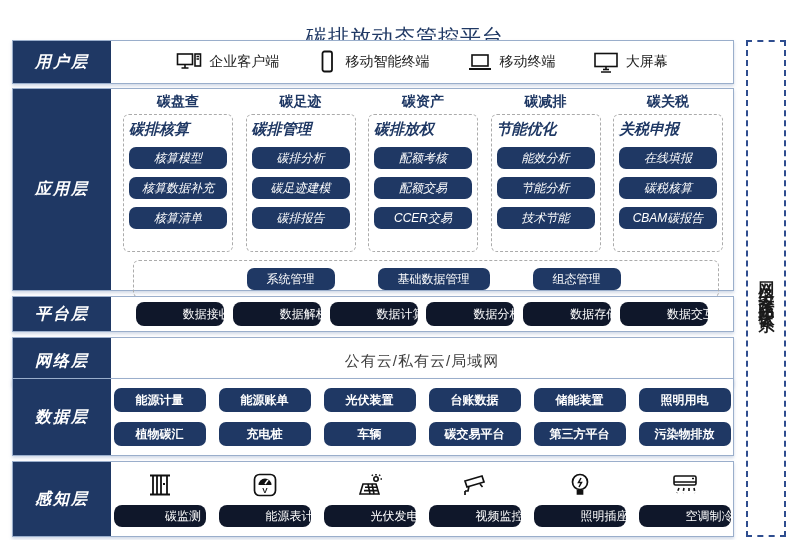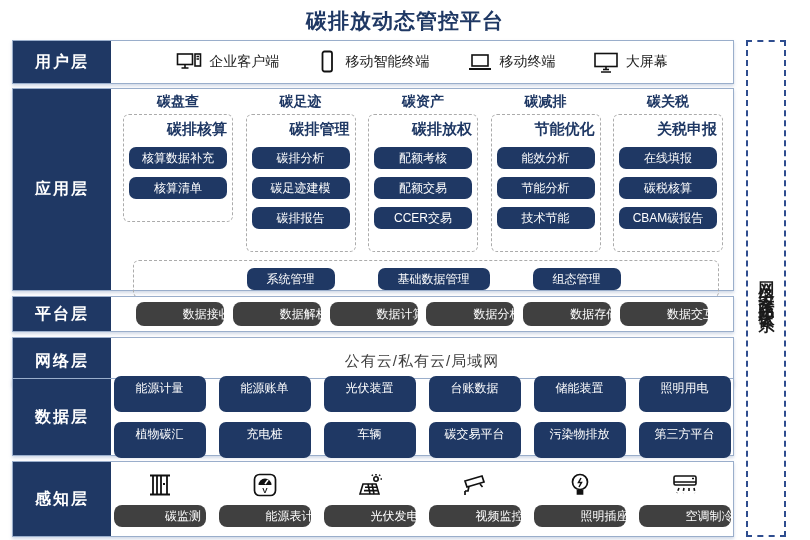--- a/index.html
+++ b/index.html
@@ -1,64 +1,64 @@
 <!DOCTYPE html>
 <html><head>
 <meta charset="utf-8">
 <style>
   * { margin:0; padding:0; box-sizing:border-box; }
   html,body { width:810px; height:540px; background:#ffffff;
     font-family:"Liberation Sans","DejaVu Sans",sans-serif; }
   .page { position:relative; width:810px; height:540px; background:#fff; overflow:hidden; }
 
-  .title { position:absolute; top:7px; left:0; width:100%; text-align:center;
-    font-size:21px; font-weight:bold; color:#1F3864; letter-spacing:1px; }
+  .title { position:absolute; top:23px; left:0; width:100%; text-align:center;
+    font-size:21px; font-weight:normal; color:#1F3864; letter-spacing:1px; }
 
   .row { position:absolute; left:12px; width:722px; display:flex;
     border:1px solid #9AAECB; background:#fff;
     box-shadow:0 2px 3px rgba(120,145,185,.35); }
   .row-label { flex:0 0 98px; background:#1F3864; color:#fff; font-weight:bold;
     font-size:16px; display:flex; align-items:center; justify-content:center;
-    letter-spacing:2px; }
+    letter-spacing:2px;font-style:italic; }
   .row-content { flex:1; position:relative; }
 
   .row-user { top:40px; height:44px; }
   .row-app { top:88px; height:203px; }
   .row-platform { top:296px; height:36px; }
   .row-network { top:337px; height:49px; }
   .row-data { top:378px; height:78px; }
   .row-perception { top:461px; height:76px; }
 
   .user-content { display:flex; align-items:center; justify-content:space-evenly; padding:0 28px; height:100%; }
   .user-item { display:flex; align-items:center; gap:7px; font-size:14px; color:#222; }
   .icon svg { display:block; }
 
   .app-content { padding:4px 10px 0 12px; }
   .app-cols { display:flex; justify-content:space-between; }
   .app-col { width:110px; display:flex; flex-direction:column; align-items:center; }
   .app-col-header { font-size:14px; font-weight:bold; color:#1F3864; margin-bottom:3px; }
   .app-box { border:1.5px dashed #ABABAB; border-radius:6px; width:100%;
-    padding:5px 5px 22px; display:flex; flex-direction:column; align-items:flex-end; gap:8px; }
+    padding:5px 5px 22px; display:flex; flex-direction:column; align-items:flex-start; gap:8px;font-style:italic; }
   .app-box-subtitle { font-size:15px; font-weight:bold; color:#1F3864; }
   .chip-navy { background:#1F3864; color:#fff; font-size:12px; border-radius:7px;
     height:22px; line-height:22px; text-align:center; width:98px; white-space:nowrap; }
   .app-common { margin:8px 0 0 10px; border:1.5px dashed #ABABAB; border-radius:6px;
     height:38px; width:586px; display:flex; align-items:center; justify-content:center; gap:28px; }
   .app-common .chip-navy { width:auto; padding:0 20px;margin-left:15px; }
 
   .platform-content { display:flex; align-items:center; justify-content:space-evenly; padding:0 16px; height:100%; }
-  .chip-orange { background:#404040; color:#fff; font-size:12px; border-radius:8px;
+  .chip-orange { background:#0f172a; color:#fff; font-size:12px; border-radius:8px;
     height:24px; line-height:24px; text-align:center; width:88px; white-space:nowrap;padding-left:47px; }
 
   .network-content { display:flex; align-items:center; justify-content:center;
     height:100%; font-size:15px; color:#404040; letter-spacing:1px; }
 
   .data-content { display:grid; grid-template-columns:repeat(6,92px);
     gap:10px 13px; justify-content:center; align-content:center; height:100%; }
-  .data-content .chip-navy { width:92px; height:36px; line-height:24px; }
+  .data-content .chip-navy { width:92px; height:24px; line-height:24px;font-weight:bold; }
 
   .perception-content { display:grid; grid-template-columns:repeat(6,92px);
     gap:0 13px; justify-content:center; align-content:center; height:100%; }
   .perception-item { display:flex; flex-direction:column; align-items:center; gap:7px; }
   .perception-item .chip-orange { width:92px; height:22px; line-height:22px; }
 
   .side-panel { position:absolute; left:746px; top:40px; width:40px; height:497px;
     border:2px dashed #2E4D8F; background:#fff; display:flex; align-items:center; justify-content:center; }
   .side-text { writing-mode:vertical-rl; text-orientation:upright; font-weight:bold;
     font-size:16px; color:#1a1a1a; letter-spacing:5px; }
@@ -116,20 +116,21 @@
 
   <div class="row row-app">
     <div class="row-label">应用层</div>
     <div class="row-content app-content">
       <div class="app-cols">
 
         <div class="app-col">
           <div class="app-col-header">碳盘查</div>
           <div class="app-box">
             <div class="app-box-subtitle">碳排核算</div>
+            <div class="chip-navy">核算模型</div>
             <div class="chip-navy">核算数据补充</div>
             <div class="chip-navy">核算清单</div>
           </div>
         </div>
 
         <div class="app-col">
           <div class="app-col-header">碳足迹</div>
           <div class="app-box">
             <div class="app-box-subtitle">碳排管理</div>
             <div class="chip-navy">碳排分析</div>
@@ -201,22 +202,22 @@
       <div class="chip-navy">能源计量</div>
       <div class="chip-navy">能源账单</div>
       <div class="chip-navy">光伏装置</div>
       <div class="chip-navy">台账数据</div>
       <div class="chip-navy">储能装置</div>
       <div class="chip-navy">照明用电</div>
       <div class="chip-navy">植物碳汇</div>
       <div class="chip-navy">充电桩</div>
       <div class="chip-navy">车辆</div>
       <div class="chip-navy">碳交易平台</div>
+      <div class="chip-navy">第三方平台</div>
       <div class="chip-navy">污染物排放</div>
-      <div class="chip-navy">第三方平台</div>
     </div>
   </div>
 
   <div class="row row-perception">
     <div class="row-label">感知层</div>
     <div class="row-content perception-content">
 
       <div class="perception-item">
         <span class="icon">
           <svg width="26" height="26" viewBox="0 0 26 26" fill="none" stroke="#111" stroke-width="1.8">

